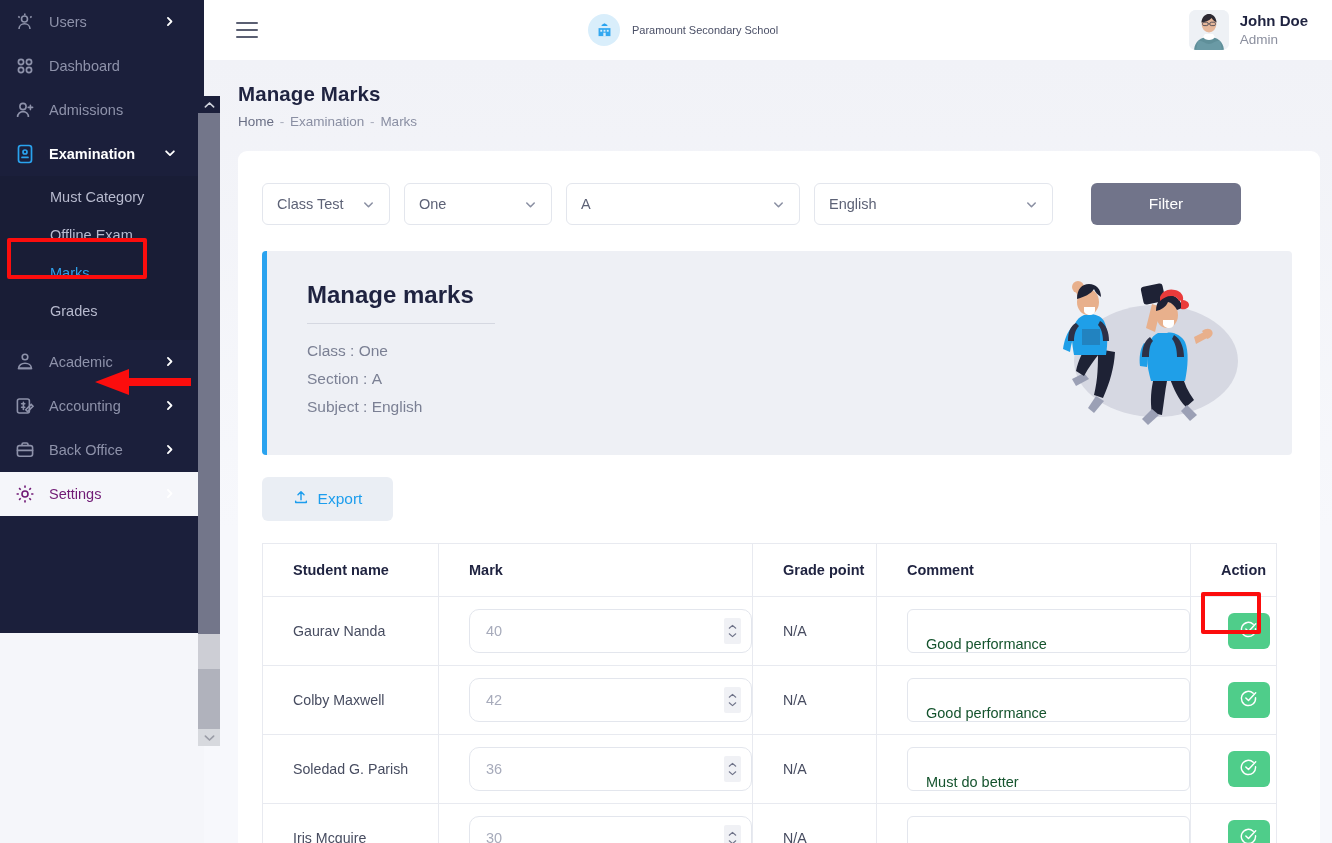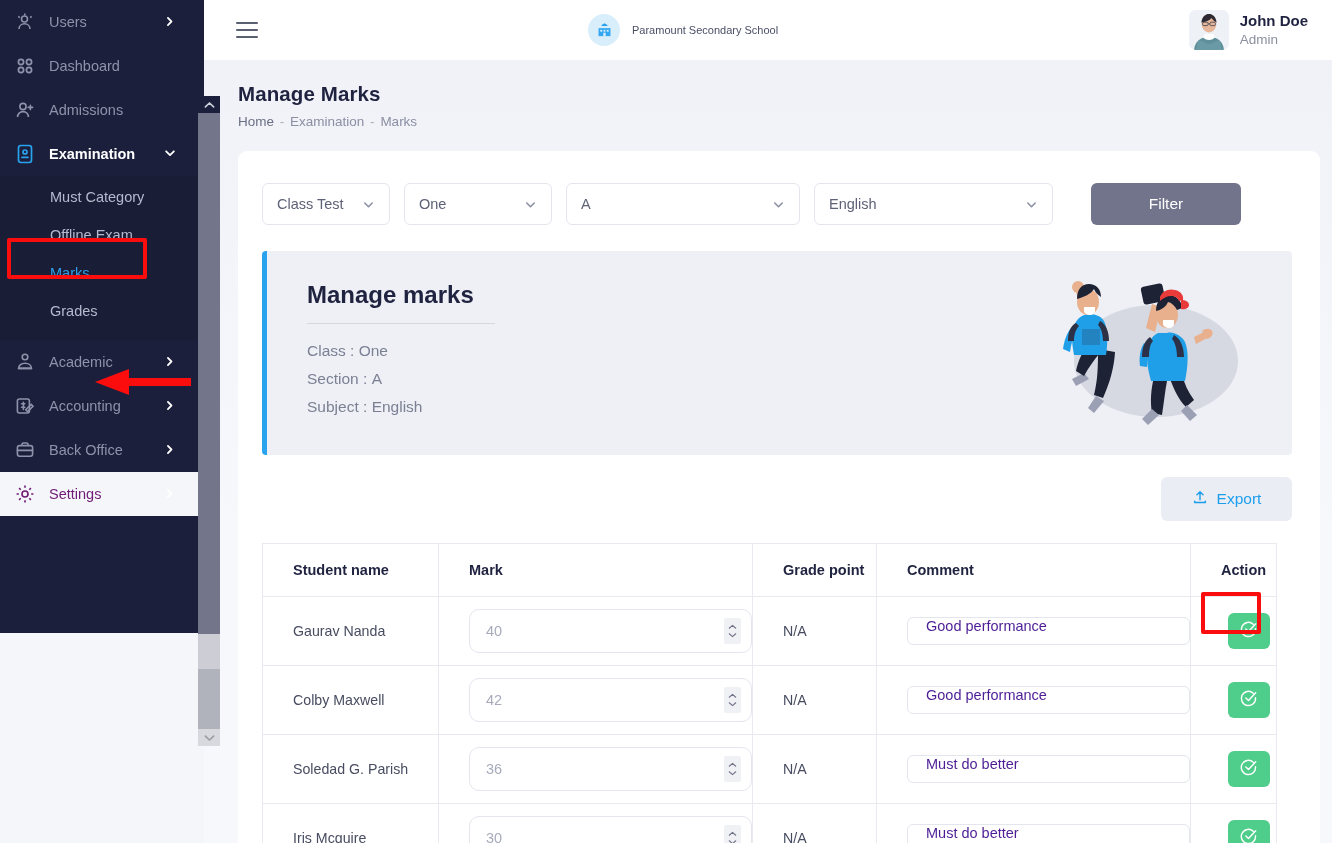--- a/index.html
+++ b/index.html
@@ -151,21 +151,21 @@
     border-radius: 4px; height: 204px; position: relative;
     padding: 30px 0 0 40px; overflow: hidden;
   }
   .banner h2 { font-size: 24px; color: #1f2340; font-weight: bold; }
   .banner hr { border: none; border-top: 1px solid #d5d8e1; width: 188px; margin: 14px 0 18px 0; }
   .binfo { font-size: 15.5px; color: #1f2340; font-weight: bold; margin-bottom: 10px; }
   .binfo span { font-weight: normal; color: #7b8094; }
   .banner-art { position: absolute; right: 18px; top: 6px; width: 250px; height: 192px; }
 
   
-  .export-row { display: flex; justify-content: flex-end; margin-top: 22px; }
+  .export-row { display: flex; justify-content: flex-start; margin-top: 22px; }
   .export-btn {
     background: #eaeef4; border: none; border-radius: 6px;
     height: 44px; width: 131px; color: #1c9ded; font-size: 15.5px;
     font-family: inherit; cursor: pointer; display: flex;
     align-items: center; justify-content: center; gap: 9px;
   }
 
   
   table.marks { width: 1015px; border-collapse: collapse; margin-top: 22px; }
   table.marks th {
@@ -188,23 +188,23 @@
     display: flex; align-items: center; background: #fff; position: relative;
   }
   .num-wrap .val { padding-left: 16px; font-size: 14.5px; color: #a7abbb; flex: 1; }
   .spin {
     width: 17px; height: 26px; margin-right: 10px; background: #f0f1f5;
     border-radius: 2px; display: flex; flex-direction: column;
     align-items: center; justify-content: center; gap: 2px; cursor: pointer;
   }
   .spin svg { width: 9px; height: 6px; color: #6e7288; display: block; }
   .txt-in {
-    width: 283px; height: 28px; border: 1px solid #e3e6ed; border-radius: 6px;
-    background: #fff; display: flex; align-items: flex-start;
-    padding-left: 18px; font-size: 14.5px; color: #4c1d95;
+    width: 283px; height: 44px; border: 1px solid #e3e6ed; border-radius: 6px;
+    background: #fff; display: flex; align-items: flex-end;
+    padding-left: 18px; font-size: 14.5px; color: #14532d;
   }
   .ok-btn {
     width: 42px; height: 36px; border-radius: 6px; background: #4fcd8a;
     border: none; display: inline-flex; align-items: center;
     justify-content: center; cursor: pointer;
   }
   .ok-btn svg { width: 19px; height: 19px; color: #fff; }
 
   
   .ann { position: absolute; z-index: 40; pointer-events: none; }

